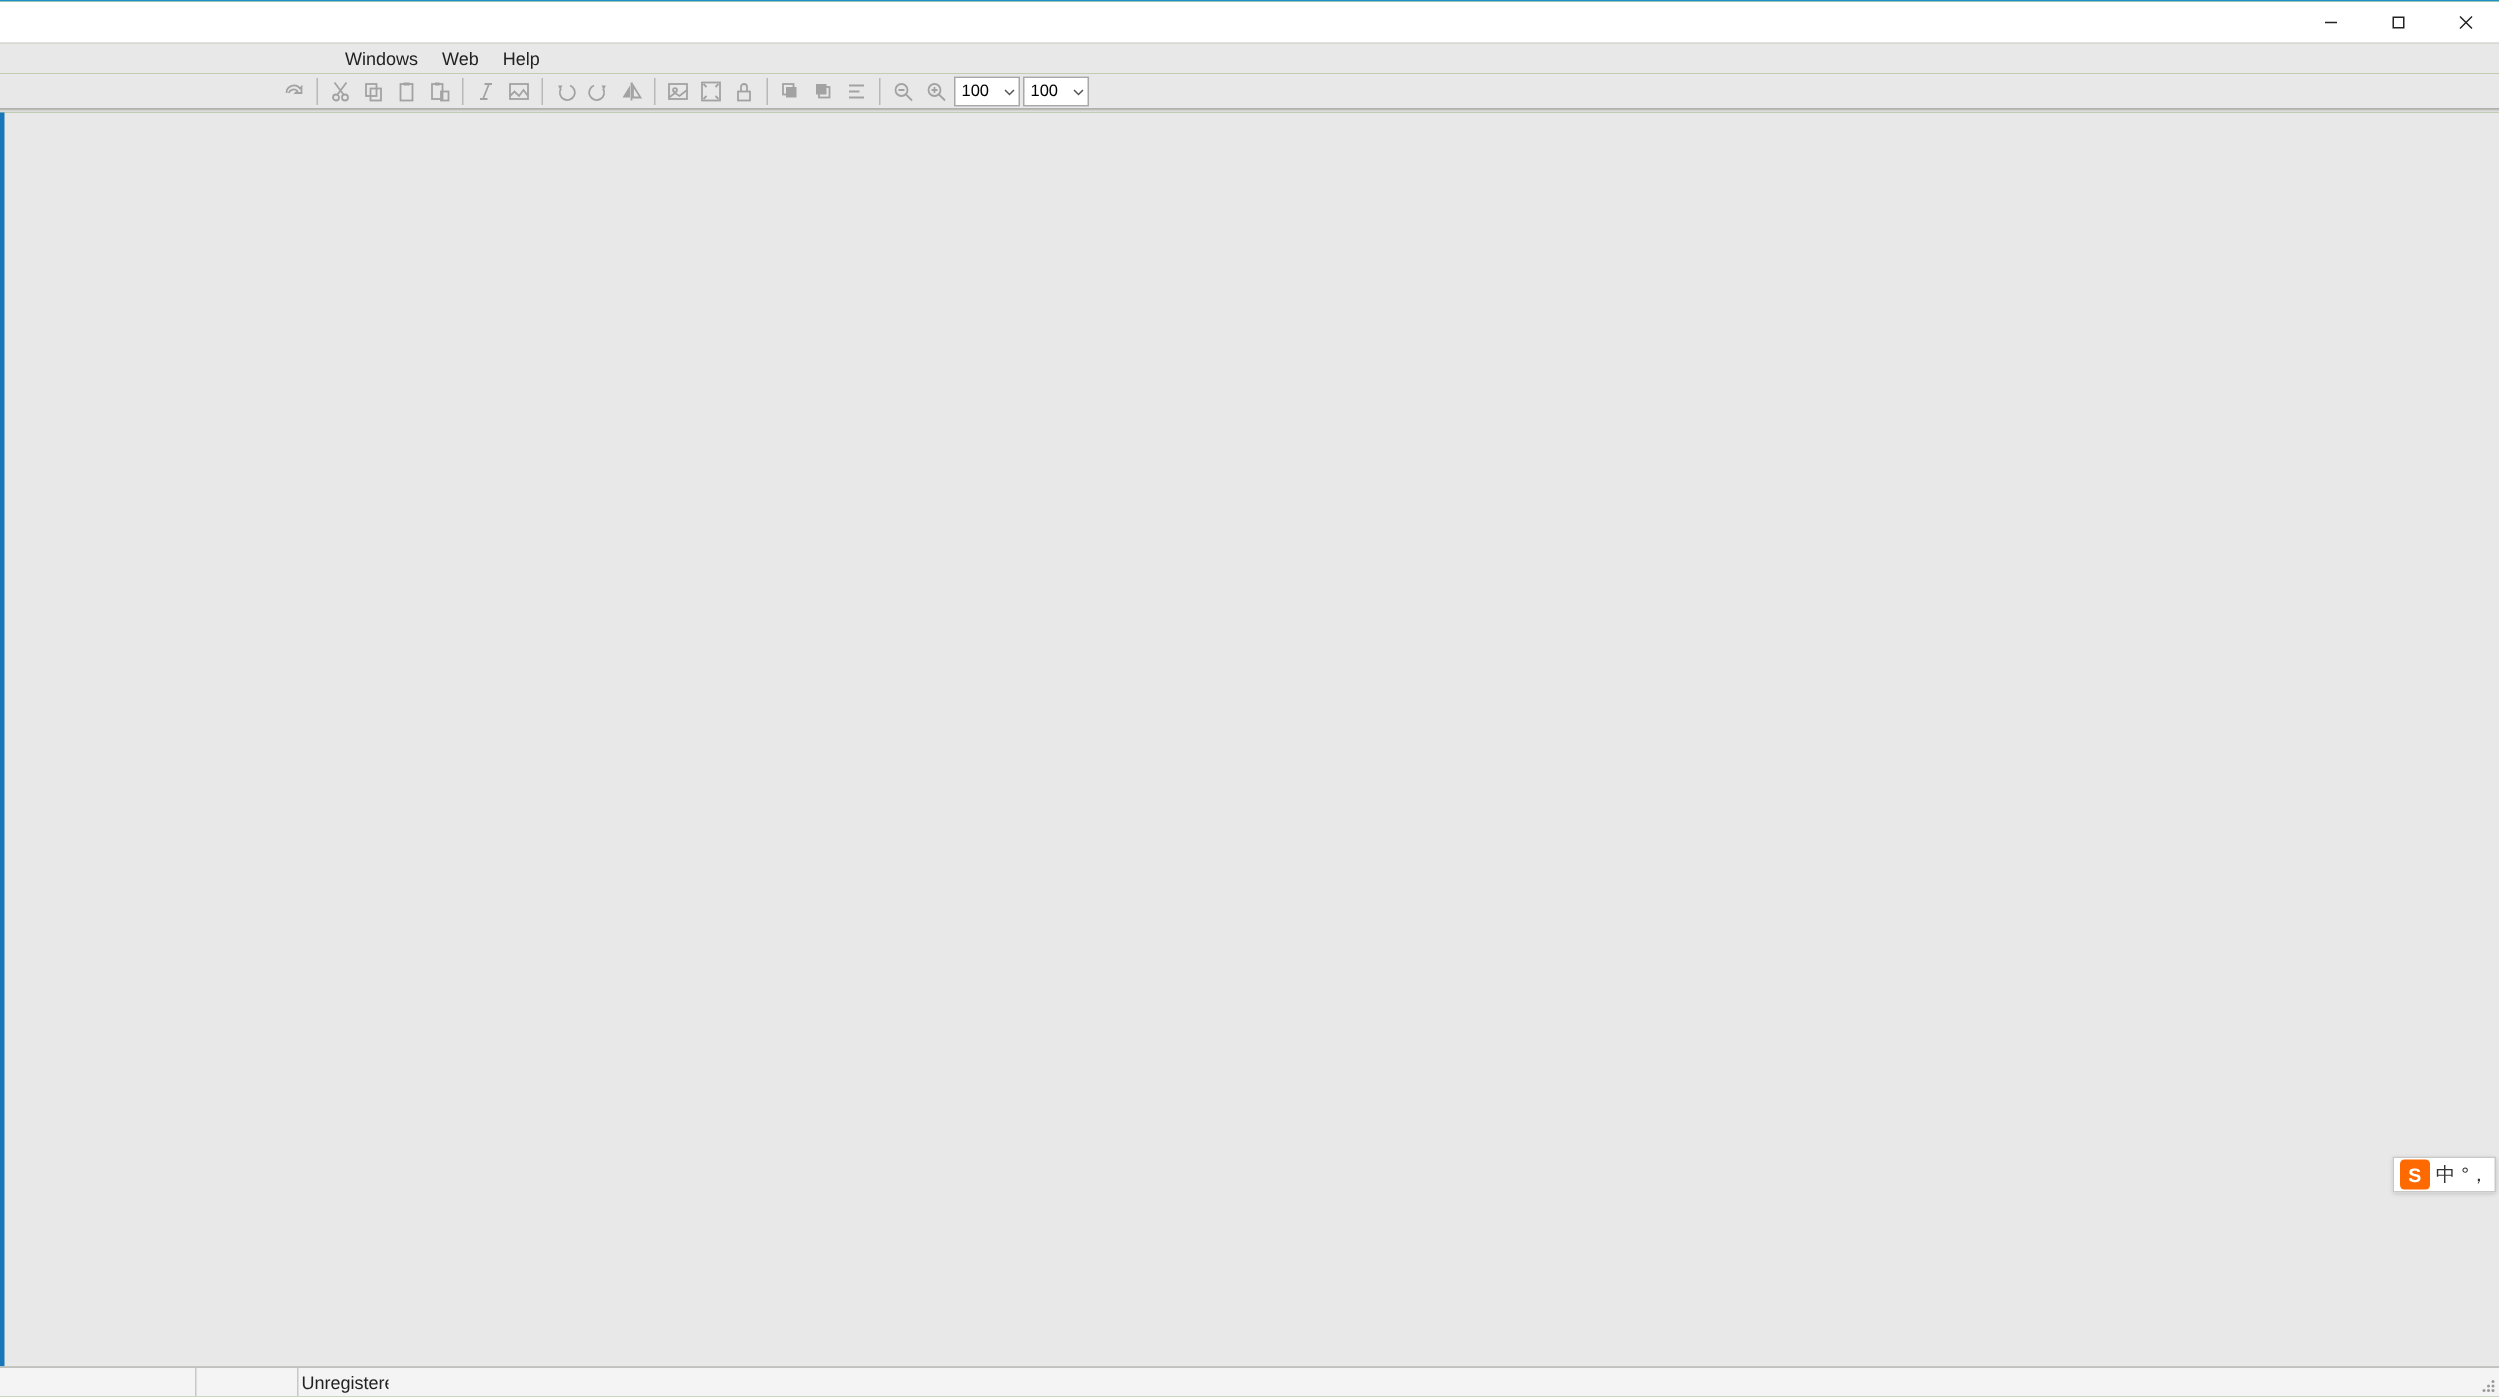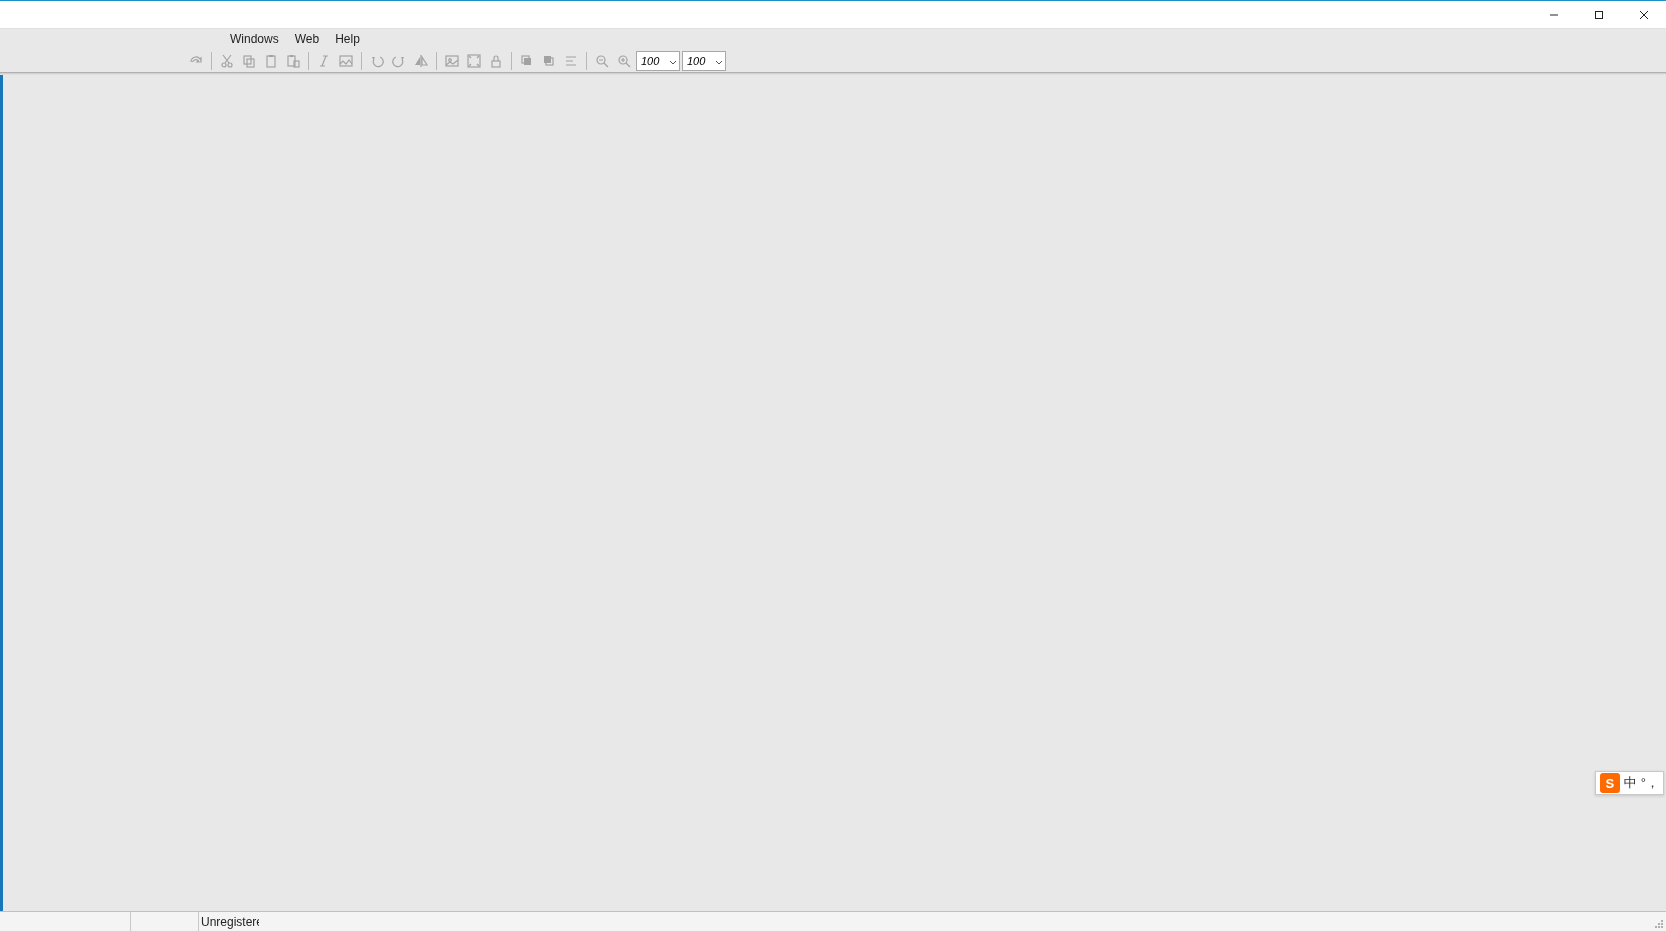--- a/index.html
+++ b/index.html
@@ -73,21 +73,20 @@
   }
   .tb-combo {
     height: 20px;
     border: 1px solid #a8a8a8;
     background: #fff;
     display: flex; align-items: center;
     padding: 0 2px 0 4px;
     font-size: 11px;
     width: 44px;
     justify-content: space-between;
-    font-style: italic;
   }
   .tb-combo .chev {
     width: 8px; height: 8px;
   }
   .tb-combo .chev svg { width: 8px; height: 8px; stroke: #555; fill: none; stroke-width: 1;}
   .toolbar-underline {
     height: 2px;
     background: linear-gradient(#c8c8c8, #e8e8e8);
   }
 

